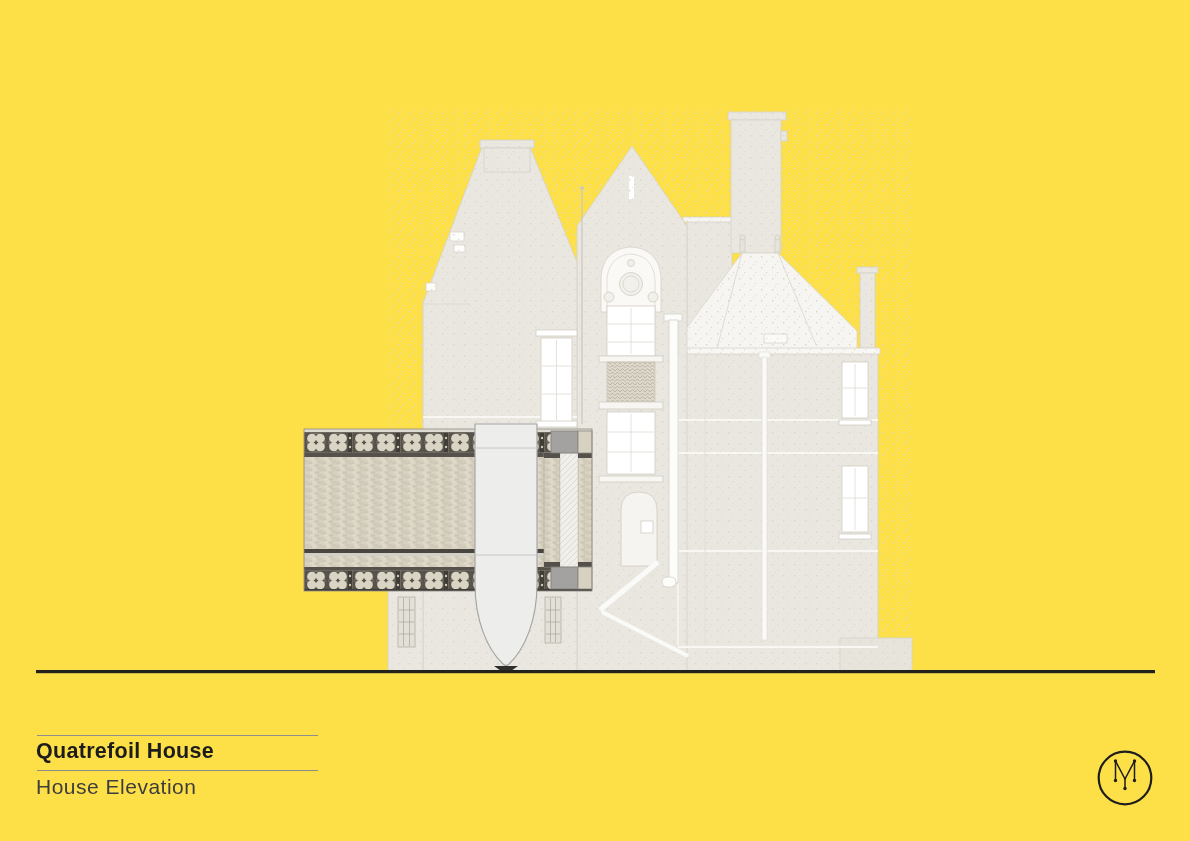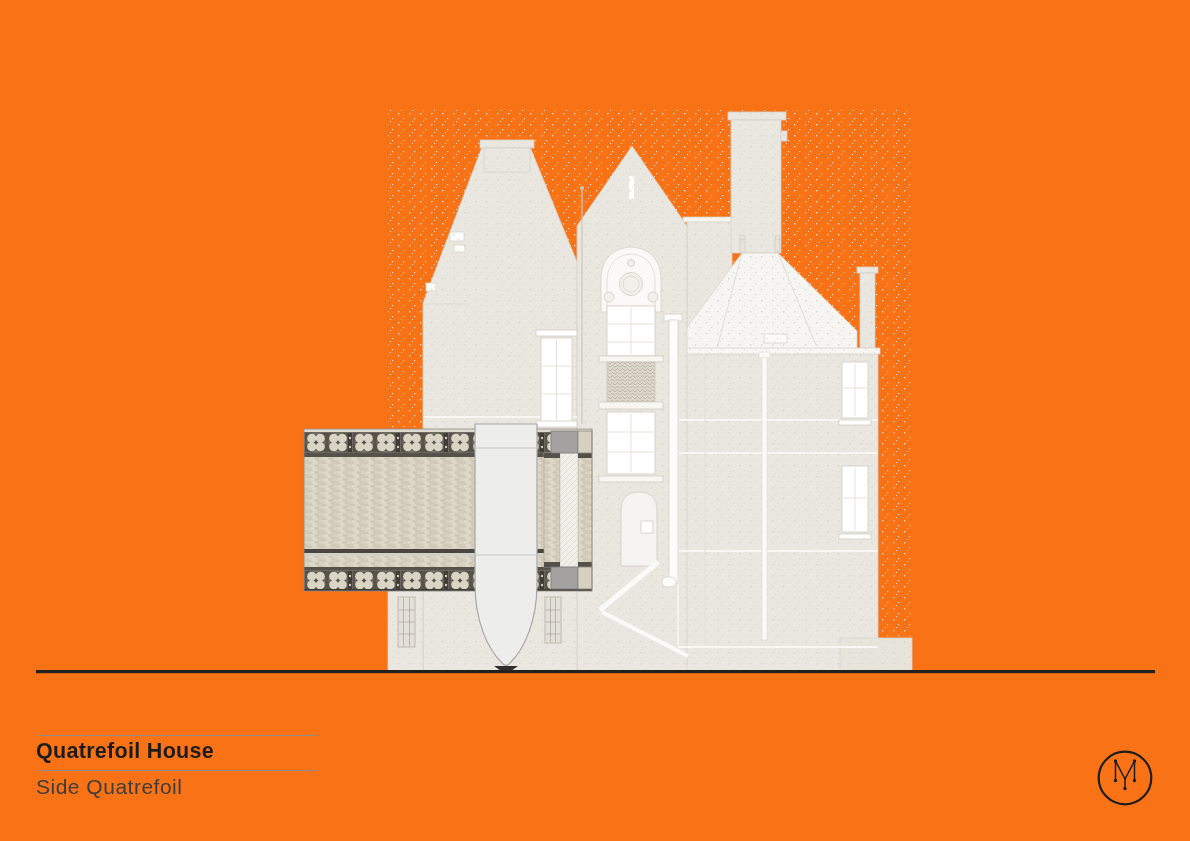--- a/index.html
+++ b/index.html
@@ -1,17 +1,17 @@
 <!DOCTYPE html>
 <html><head>
 <meta charset="utf-8">
 <style>
   html,body{margin:0;padding:0;background:#ffffff;}
   .sheet{
-    position:relative;width:1190px;height:841px;background:#f97316;
+    position:relative;width:1190px;height:841px;background:#fde047;
     overflow:hidden;font-family:"Liberation Sans",sans-serif;
   }
   .elevation{position:absolute;left:0;top:0;}
   .titleblock{position:absolute;left:0;top:0;}
   .rule{position:absolute;left:37px;width:281px;height:1.2px;background:#8d8d8d;}
   .rule.r1{top:735px;}
   .rule.r2{top:770px;}
   .proj-title{
     position:absolute;left:36px;top:739px;width:400px;
     font-size:21.5px;font-weight:700;color:#1c1c1c;letter-spacing:.3px;
@@ -287,21 +287,21 @@
       <polygon points="494,666 518,666 511,671 501,671" fill="#302f2c"></polygon>
     </g>
 
     <rect x="36" y="670" width="1119" height="3.2" fill="#21211e"></rect>
   </svg>
 
   <div class="titleblock">
     <div class="rule r1"></div>
     <div class="proj-title">Quatrefoil House</div>
     <div class="rule r2"></div>
-    <div class="draw-title">Side Quatrefoil</div>
+    <div class="draw-title">House Elevation</div>
   </div>
 
   <div class="logo">
     <svg width="58" height="58" viewBox="0 0 58 58">
       <circle cx="29" cy="29" r="26.3" fill="none" stroke="#1d1d1d" stroke-width="2.2"></circle>
       <g stroke="#1d1d1d" stroke-width="1.5" stroke-linecap="round" fill="#1d1d1d">
         <line x1="19.5" y1="12" x2="19.5" y2="31.5"></line>
         <line x1="38.5" y1="12" x2="38.5" y2="31.5"></line>
         <line x1="19.5" y1="12" x2="29" y2="30"></line>
         <line x1="38.5" y1="12" x2="29" y2="30"></line>

